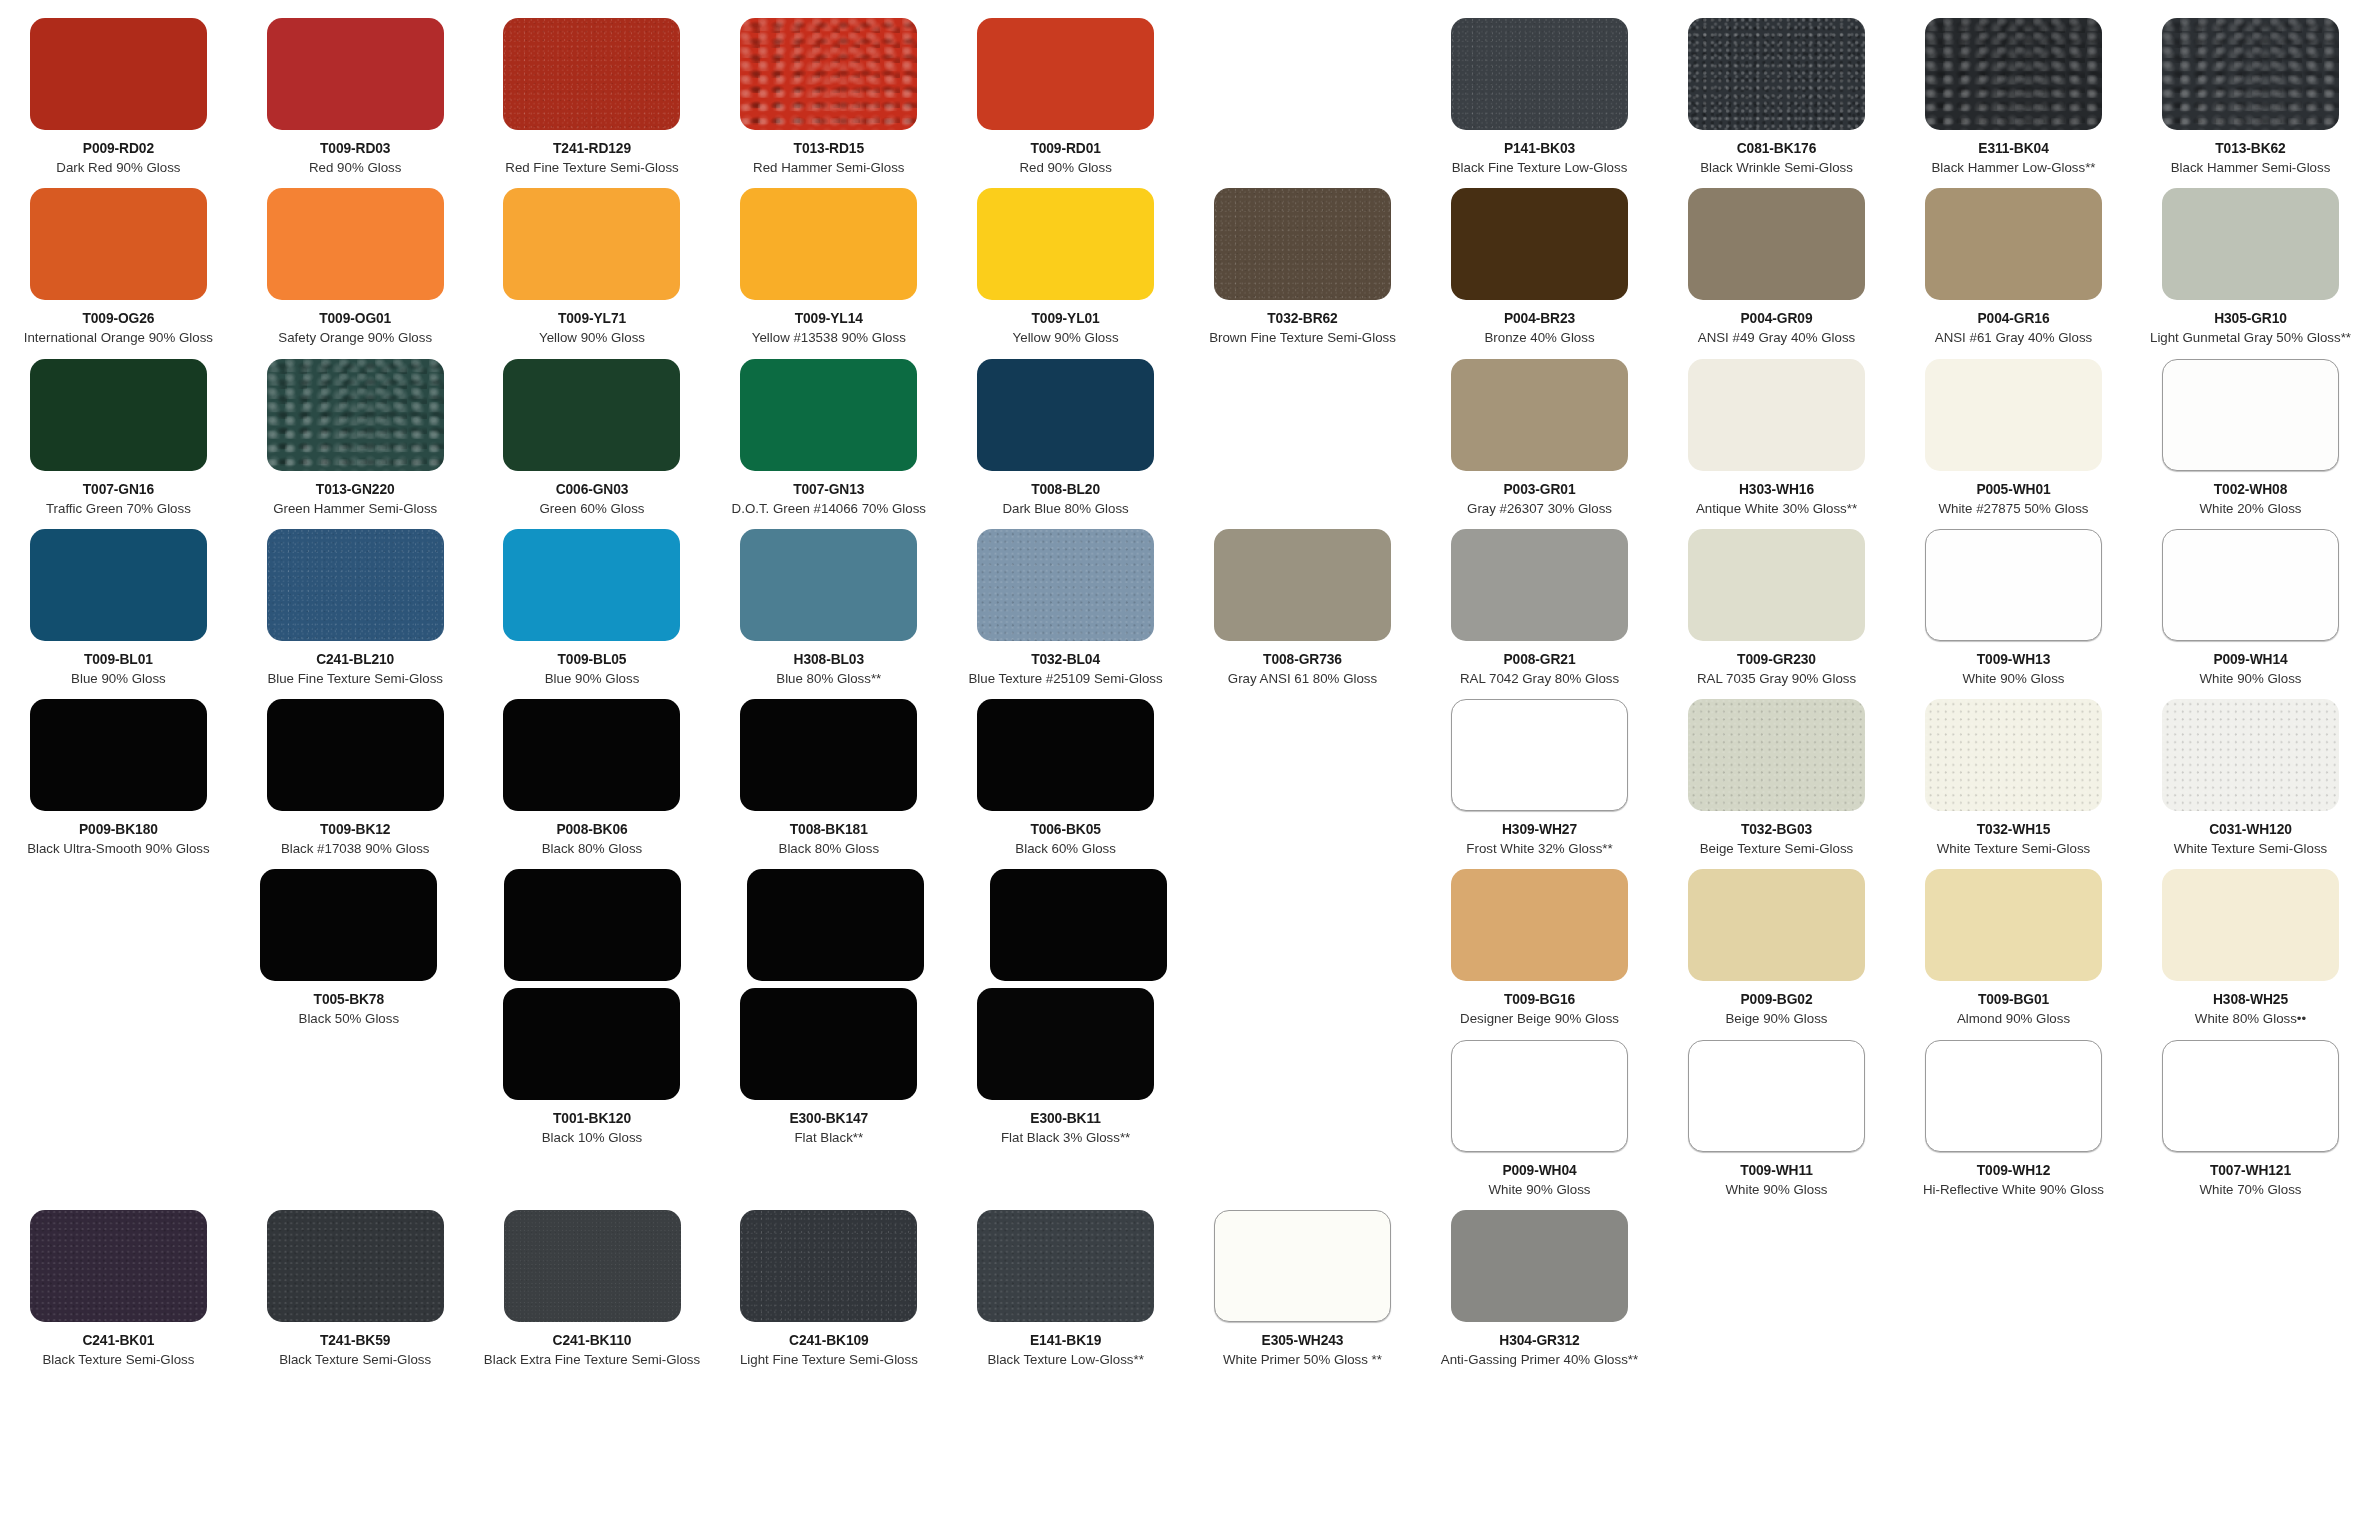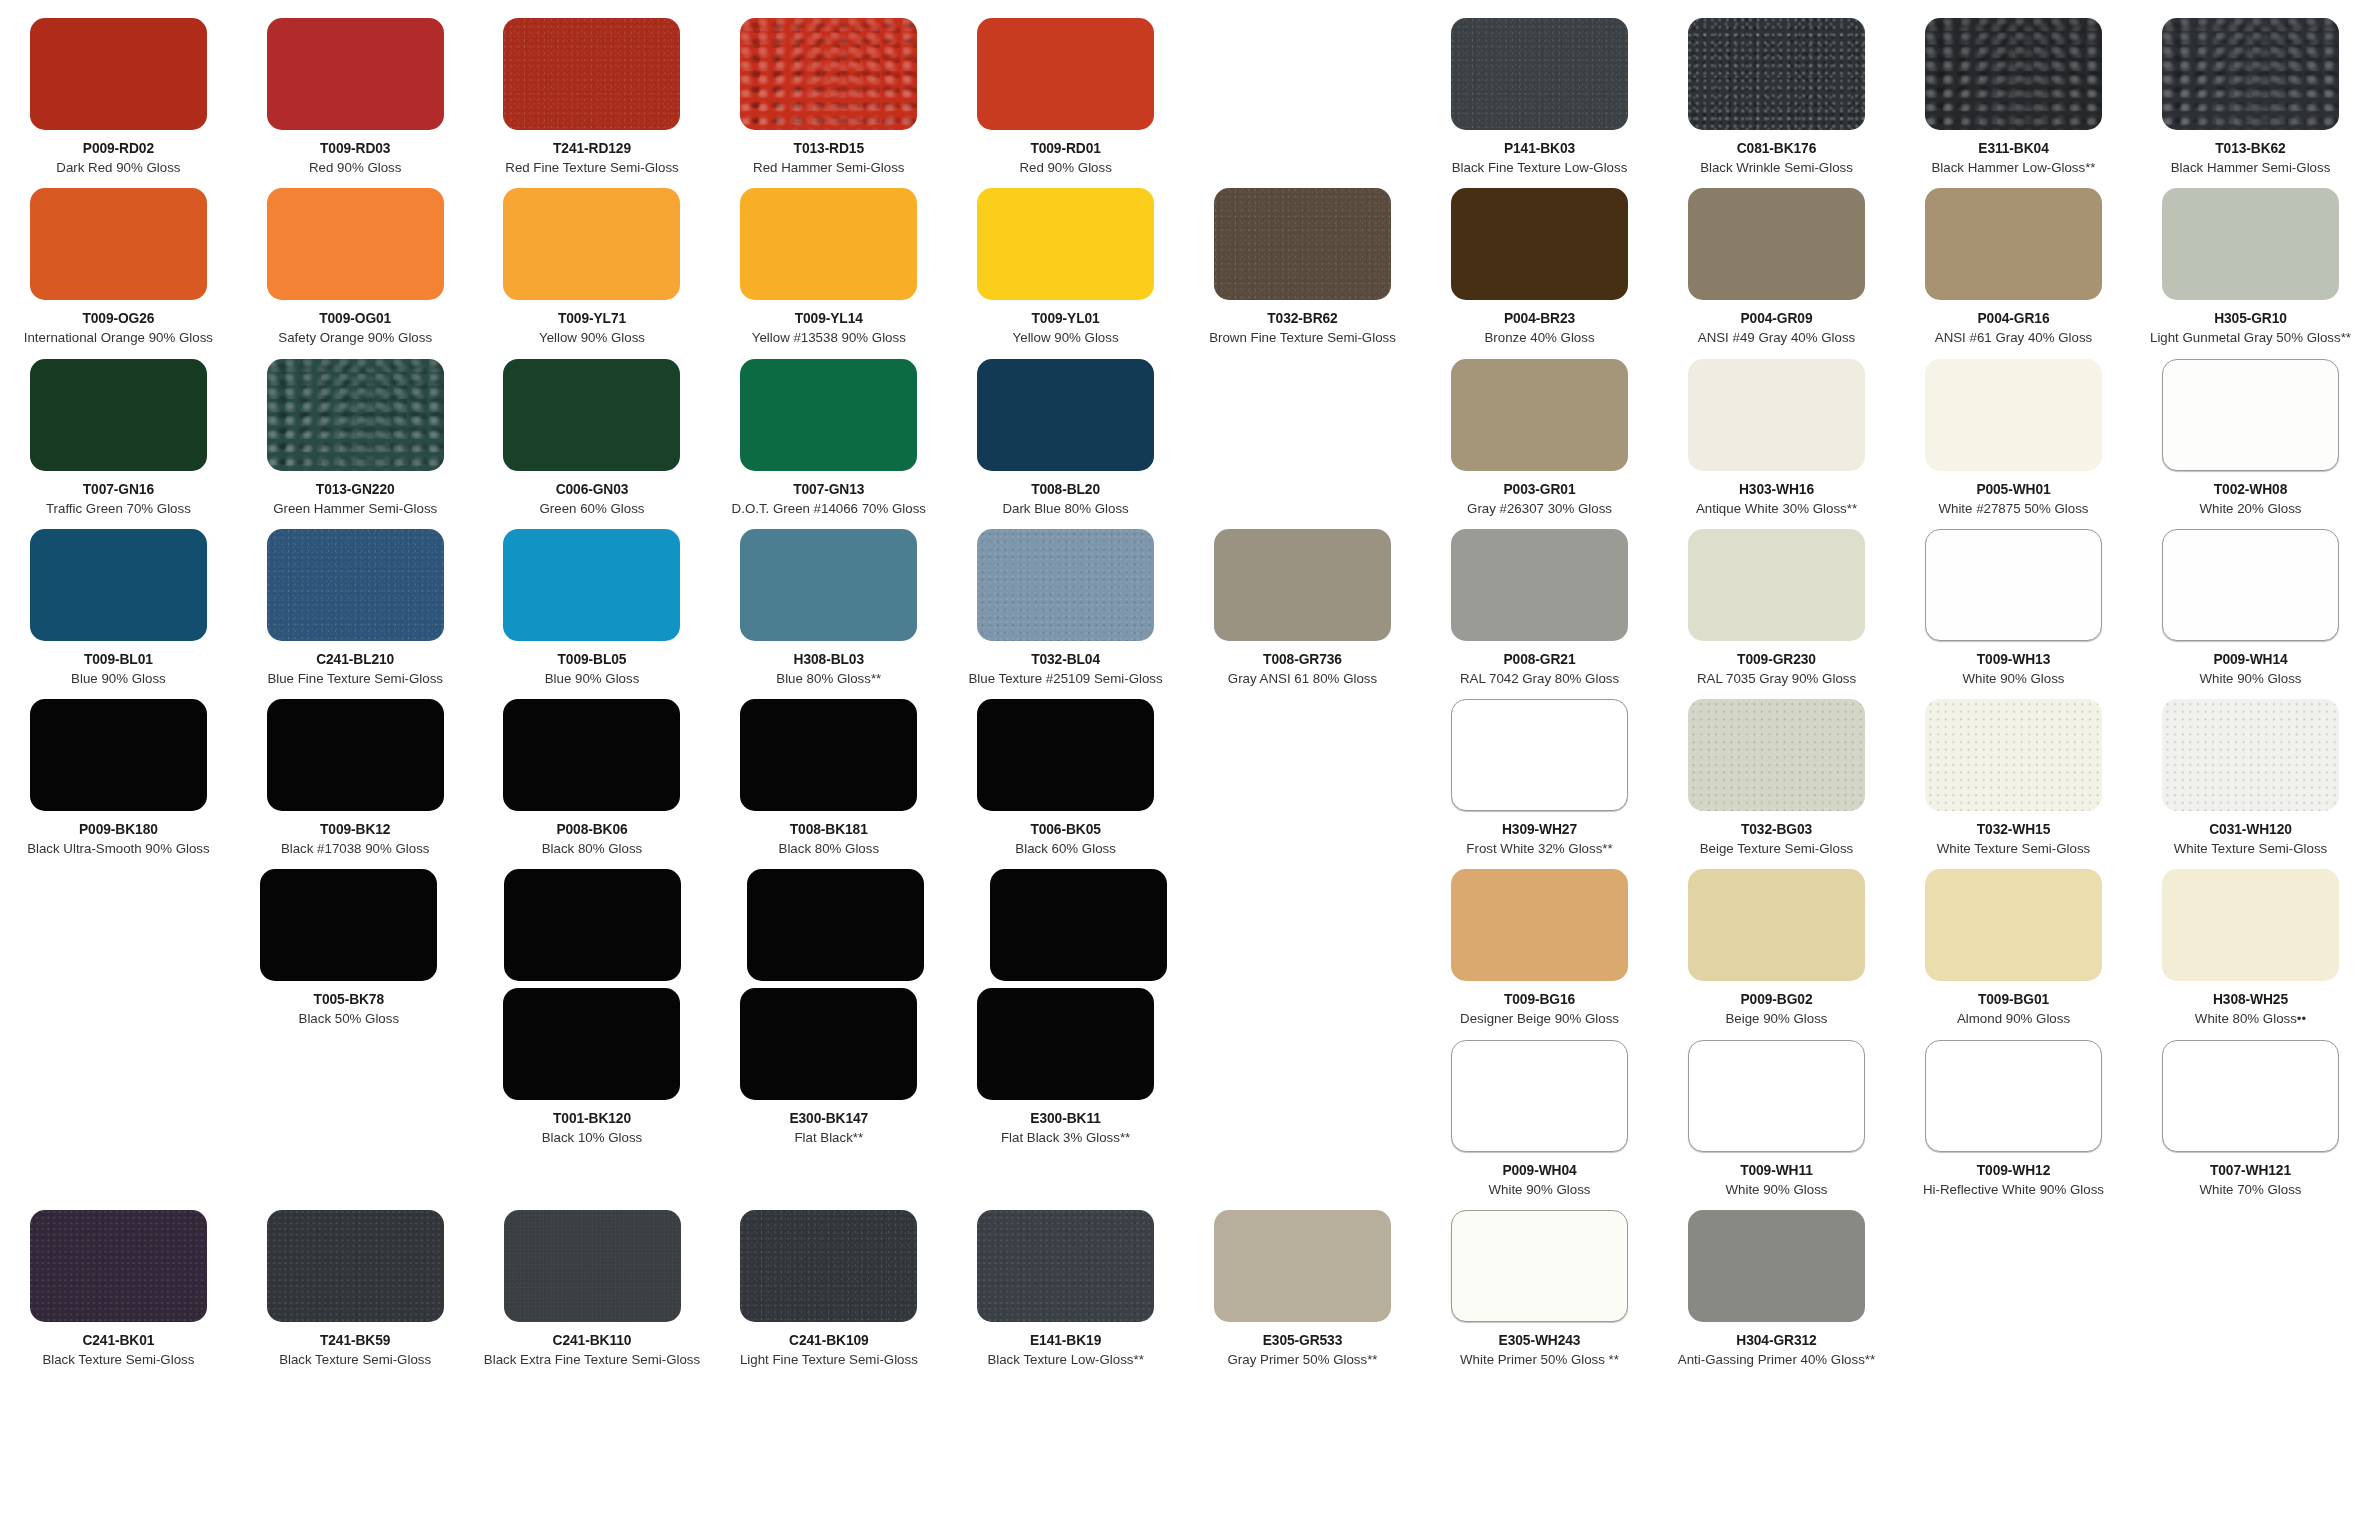--- a/index.html
+++ b/index.html
@@ -505,25 +505,20 @@
           <div class="chip-desc">Hi-Reflective White 90% Gloss</div>
         </div>
         <div class="swatch-cell">
           <div class="chip outlined" style="background: rgb(255, 255, 255);"></div>
           <div class="chip-code">T007-WH121</div>
           <div class="chip-desc">White 70% Gloss</div>
         </div>
       </div>
       <div class="swatch-row" style="position: absolute; left: 0px; top: 1210px; width: 100%;">
         <div class="swatch-cell">
-          <div class="chip" style="background: rgb(183, 174, 155);"></div>
-          <div class="chip-code">E305-GR533</div>
-          <div class="chip-desc">Gray Primer 50% Gloss**</div>
-        </div>
-        <div class="swatch-cell">
           <div class="chip outlined" style="background: rgb(252, 252, 247);"></div>
           <div class="chip-code">E305-WH243</div>
           <div class="chip-desc">White Primer 50% Gloss **</div>
         </div>
         <div class="swatch-cell">
           <div class="chip" style="background: rgb(136, 136, 132);"></div>
           <div class="chip-code">H304-GR312</div>
           <div class="chip-desc">Anti-Gassing Primer 40% Gloss**</div>
         </div>
       </div>

